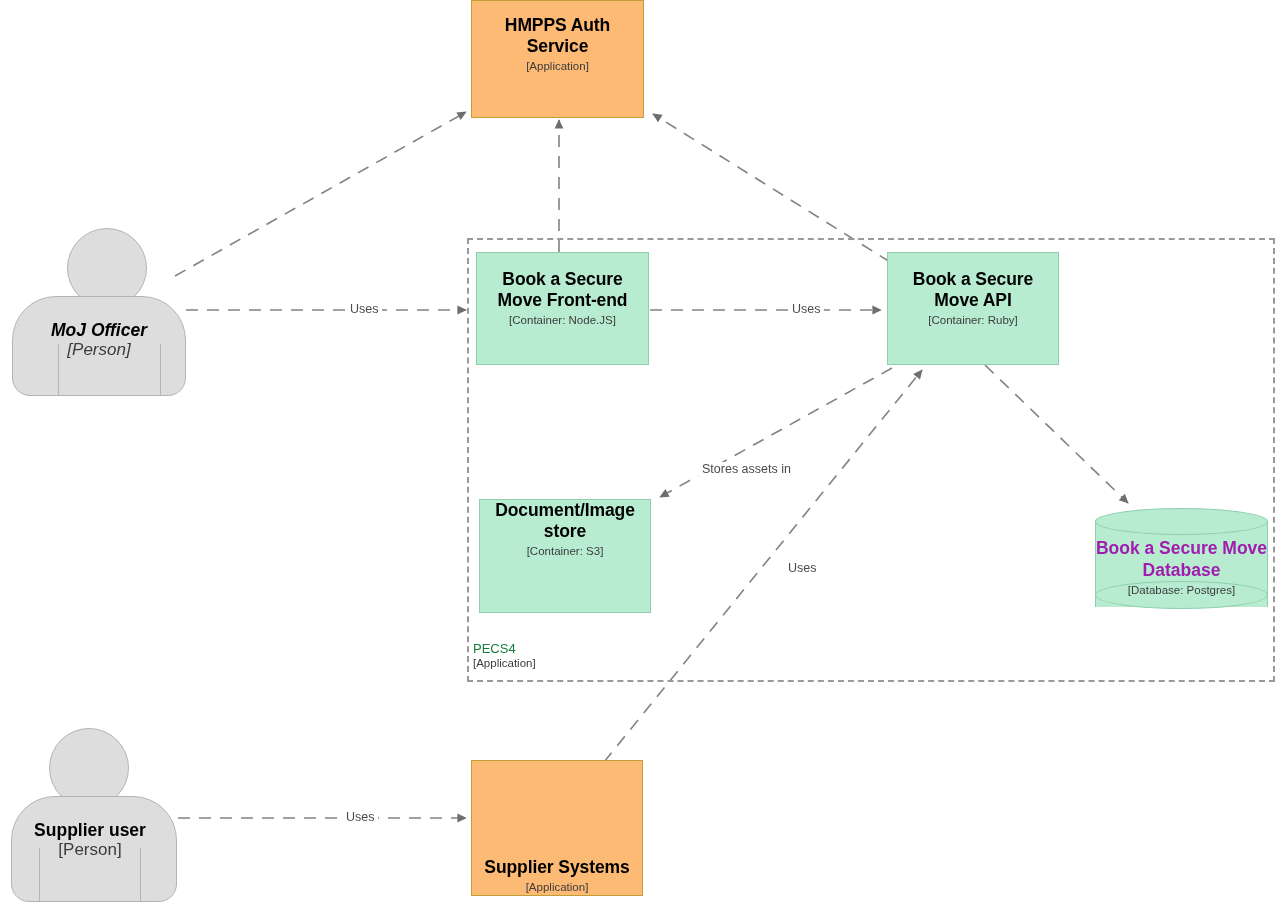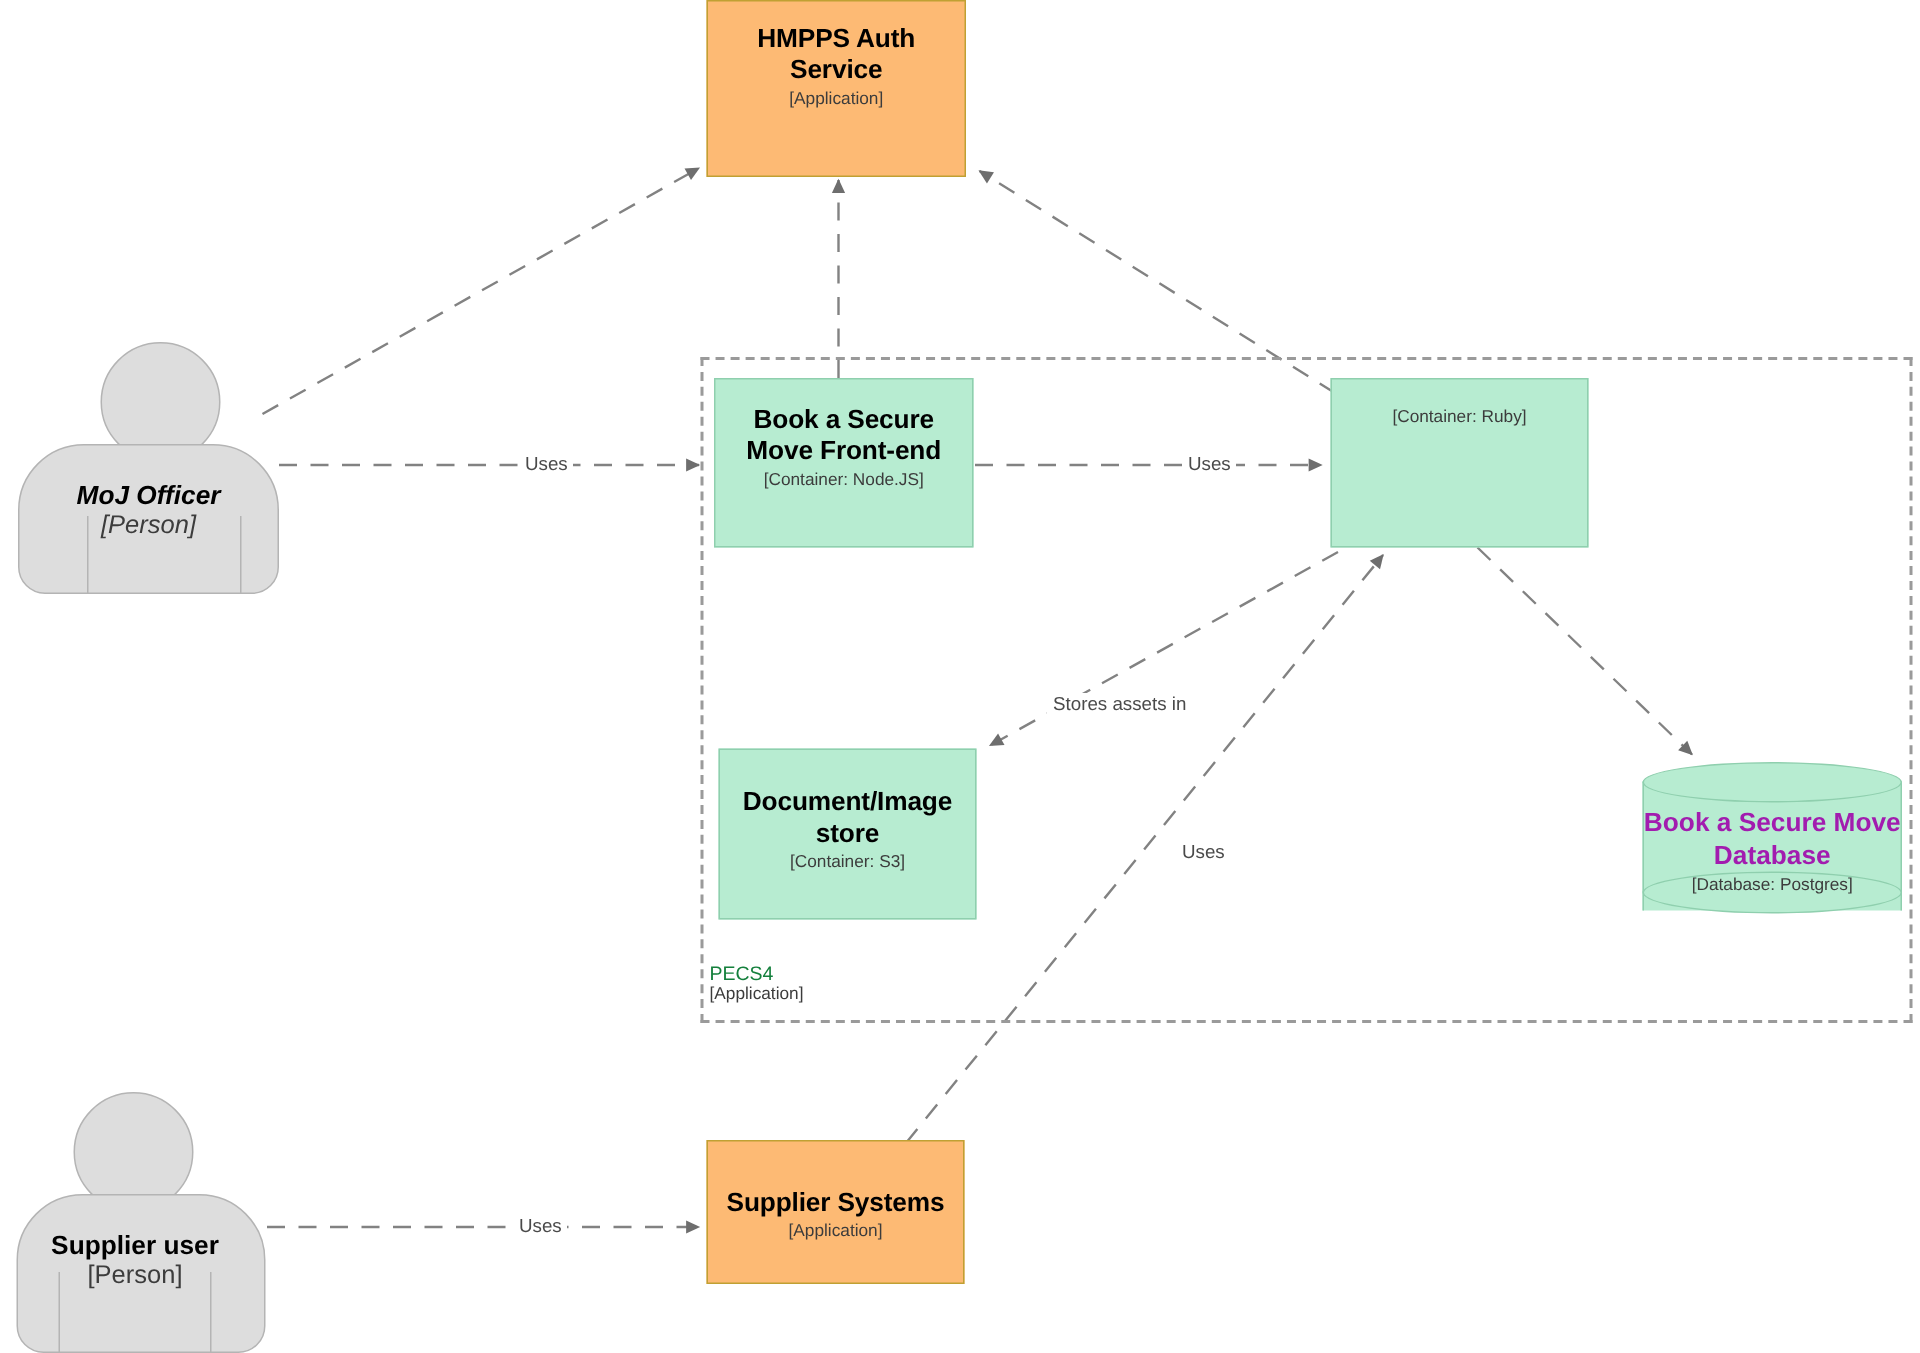--- a/index.html
+++ b/index.html
@@ -215,39 +215,40 @@
     <div class="title">HMPPS Auth Service</div>
     <div class="meta">[Application]</div>
   </div>
 
   <div class="node container" style="left:476px; top:252px; width:173px; height:113px; padding-top:16px;">
     <div class="title">Book a Secure Move Front-end</div>
     <div class="meta">[Container: Node.JS]</div>
   </div>
 
   <div class="node container" style="left:887px; top:252px; width:172px; height:113px; padding-top:16px;">
+    <div class="title">Book a Secure Move API</div>
     <div class="meta">[Container: Ruby]</div>
   </div>
 
-  <div class="node container" style="left:479px; top:499px; width:172px; height:114px; padding-top:24px;">
+  <div class="node container" style="left:479px; top:499px; width:172px; height:114px; padding-top:0;">
     <div class="title">Document/Image store</div>
     <div class="meta">[Container: S3]</div>
   </div>
 
   <div class="db" style="left:1095px; top:508px; width:173px; height:112px;">
     <div class="cyl-body" style="top:13px; width:173px; height:86px;"></div>
     <div class="cyl-bottom" style="top:73px; width:173px; height:28px;"></div>
     <div class="cyl-top" style="top:0px; width:173px; height:27px;"></div>
     <div class="dbtext" style="top:29px;">
       <div class="title">Book a Secure Move Database</div>
       <div class="meta">[Database: Postgres]</div>
     </div>
   </div>
 
-  <div class="node app" style="left:471px; top:760px; width:172px; height:96px; padding-top:30px;">
+  <div class="node app" style="left:471px; top:760px; width:172px; height:136px; padding-top:30px;justify-content:flex-end;">
     <div class="title">Supplier Systems</div>
     <div class="meta">[Application]</div>
   </div>
 
   <div class="person" style="left:12px; top:228px; width:174px; height:168px;">
     <div class="head" style="left:55px; top:0px; width:80px; height:80px;"></div>
     <div class="body" style="left:0px; top:68px; width:174px; height:100px;"></div>
     <div class="leg-l" style="left:46px; top:116px; height:52px;"></div>
     <div class="leg-r" style="left:148px; top:116px; height:52px;"></div>
     <div class="ptext" style="top:92px;font-style:italic;">

